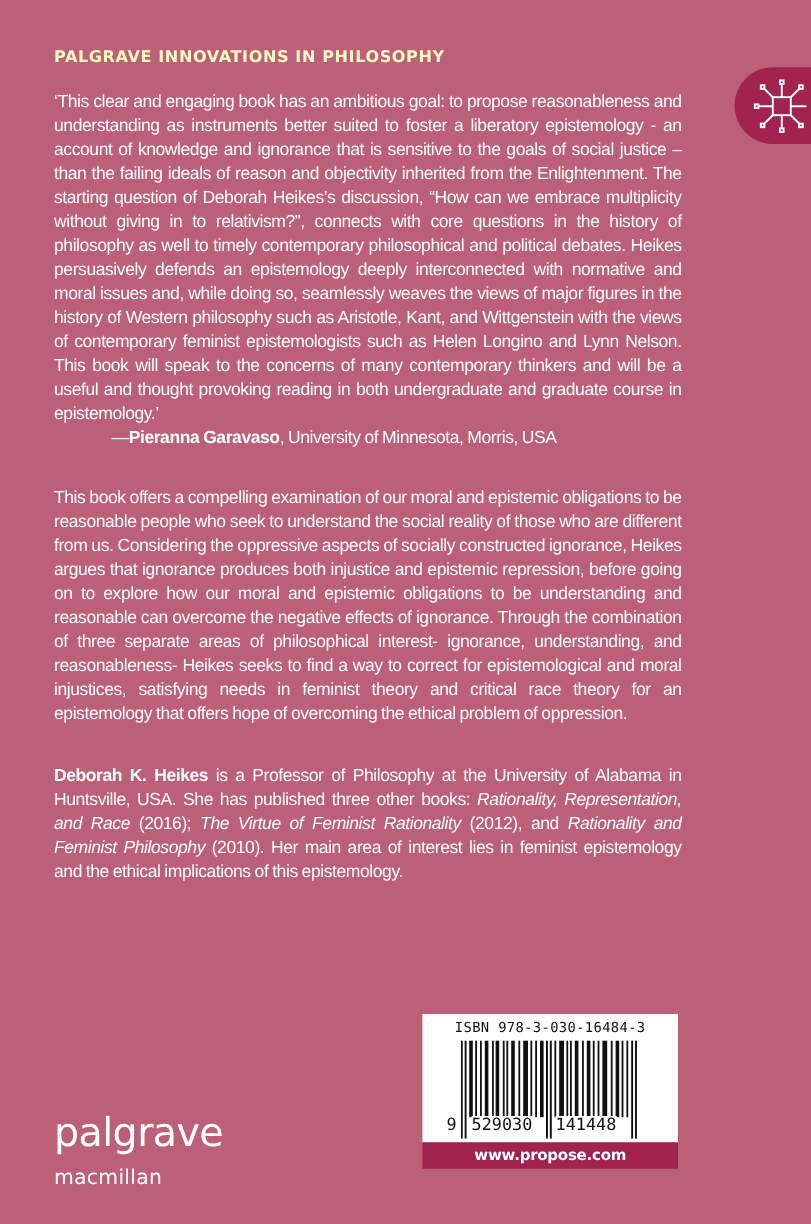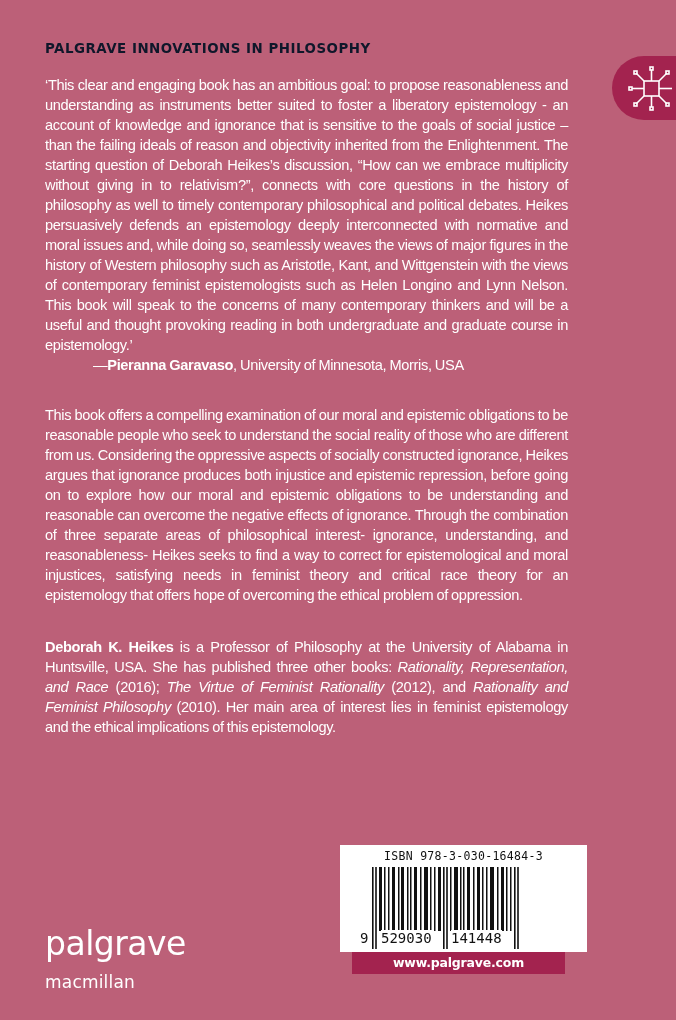--- a/index.html
+++ b/index.html
@@ -4,43 +4,42 @@
 <style>
   html, body { margin: 0; padding: 0; }
   body {
     width: 676px; height: 1020px; overflow: hidden;
     background: #bc6078; position: relative;
     font-family: "Liberation Sans", sans-serif; color: #ffffff;
   }
   .series {
     position: absolute; left: 45px; top: 41px;
     font-family: "DejaVu Sans", sans-serif; font-weight: bold;
-    font-size: 13.4px; letter-spacing: 0.5px; color: #0f172a;
+    font-size: 13.4px; letter-spacing: 0.5px; color: #fef9c3;
   }
   .badge {
     position: absolute; left: 612px; top: 56px; width: 80px; height: 64px;
     background: #a3234f; border-radius: 32px 0 0 32px;
   }
   .badge svg { position: absolute; left: 8px; top: 6px; }
   .col {
     position: absolute; left: 45px; width: 523px;
     font-size: 14.6px; line-height: 20px; text-align: justify;
     font-family: "Liberation Sans", sans-serif; letter-spacing: -0.35px;
     word-spacing: -0.5px;
   }
   .q1 { top: 75px; }
   .p2 { top: 405px; }
   .p3 { top: 637px; }
   .attr b, .bio b { font-weight: bold; }
   .attr { text-align: left; margin-left: 48px; }
   i { font-style: italic; }
   .isbnbox {
-    position: absolute; left: 340px; top: 845px; width: 213px; height: 107px;
+    position: absolute; left: 352px; top: 845px; width: 213px; height: 107px;
     background: #fff;
-    padding-left: 34px;
   }
   .isbn-text {
     position: absolute; left: 0; top: 4px; width: 100%; text-align: center;
     font-family: "DejaVu Sans Mono", monospace; font-size: 11.5px; color: #111;
     letter-spacing: 0.3px;
   }
   .bars { position: absolute; left: 32px; top: 22px; }
   .bc-num {
     position: absolute; top: 85px; font-family: "DejaVu Sans Mono", monospace;
     font-size: 14px; color: #111; background: #fff; line-height: 16px;
@@ -133,18 +132,18 @@
         <rect x="138" y="0" width="1.5" height="64"></rect>
       <rect x="142" y="0" width="1.6" height="82"></rect>
         <rect x="145.2" y="0" width="1.6" height="82"></rect>
     </g>
   </svg>
   <div class="bc-num" style="left:20px;">9</div>
   <div class="bc-num" style="left:41px;">529030</div>
   <div class="bc-num" style="left:111px;">141448</div>
 </div>
 
-<div class="web">www.palgrave.com</div>
+<div class="web">www.propose.com</div>
 
 <div class="logo">
   <div class="l1">palgrave</div>
   <div class="l2">macmillan</div>
 </div>
 
 </body></html>

